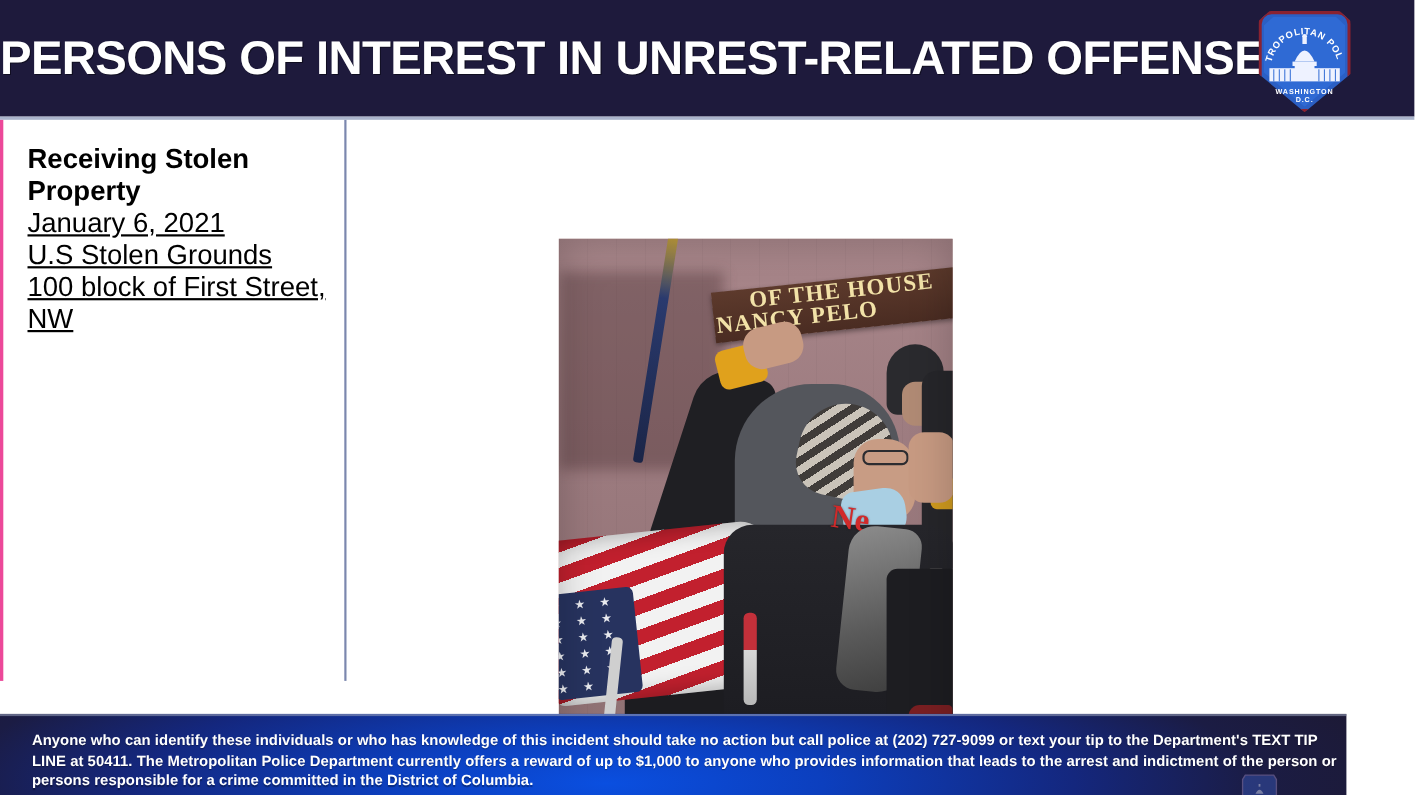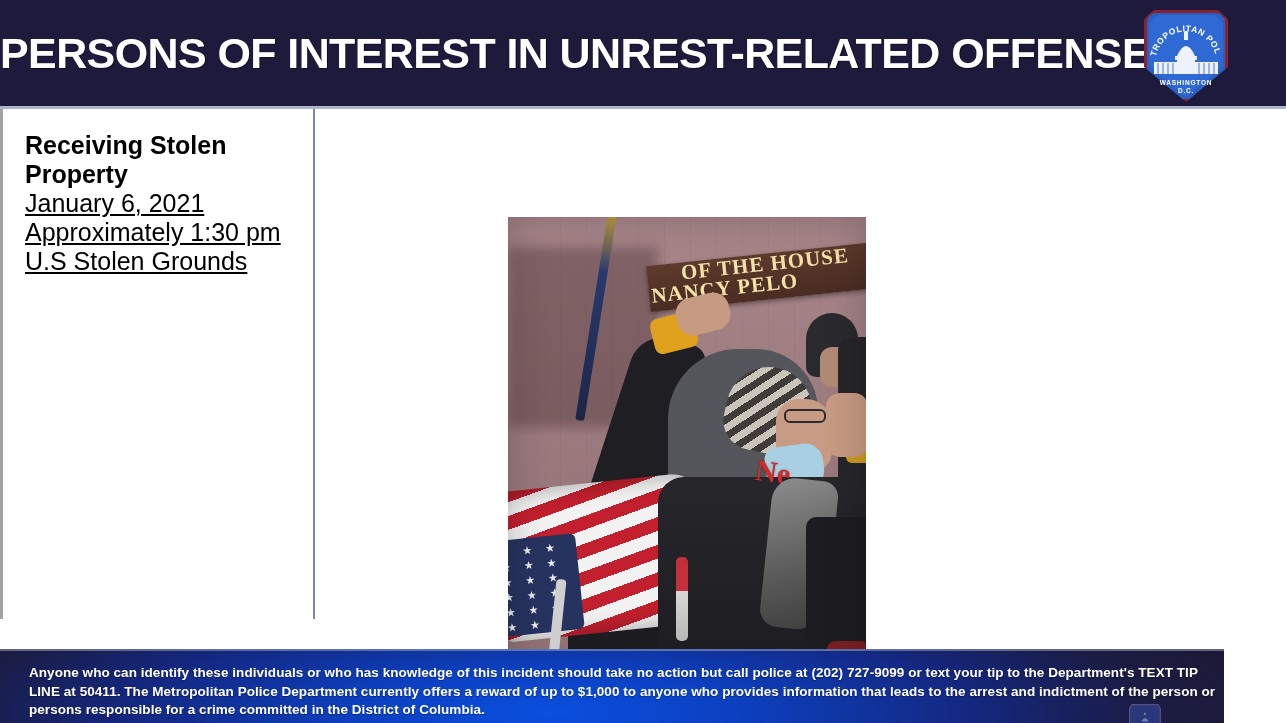--- a/index.html
+++ b/index.html
@@ -78,21 +78,21 @@
   }
 
   
   .content {
     position: absolute;
     left: 0; top: 109px;
     width: 1286px;
     height: 510px;
     background: #ffffff;
     box-sizing: border-box;
-    border-left: 3px solid #a3a3a3;
+    border-left: 3px solid #ec4899;
   }
   .divider {
     position: absolute;
     left: 313px; top: 109px;
     width: 2px;
     height: 510px;
     background: #7b87ae;
   }
 
   
@@ -448,22 +448,23 @@
     </svg>
   </div>
 </div>
 <div class="header-underline"></div>
 
 <div class="content">
 
   <div class="case-block">
     <div class="case-offense">Receiving Stolen Property</div>
     <div class="case-line">January 6, 2021</div>
-    <div class="case-line">Approximately 1:30 pm</div>
     <div class="case-line">U.S Stolen Grounds</div>
+    <div class="case-line">100 block of First Street,</div>
+    <div class="case-line">NW</div>
   </div>
 
   <div class="photo">
     <div class="ph-wall"></div>
     <div class="ph-wall-lines"></div>
     <div class="ph-wall-dark"></div>
 
     <div class="ph-pole"></div>
 
     <div class="ph-sign">

